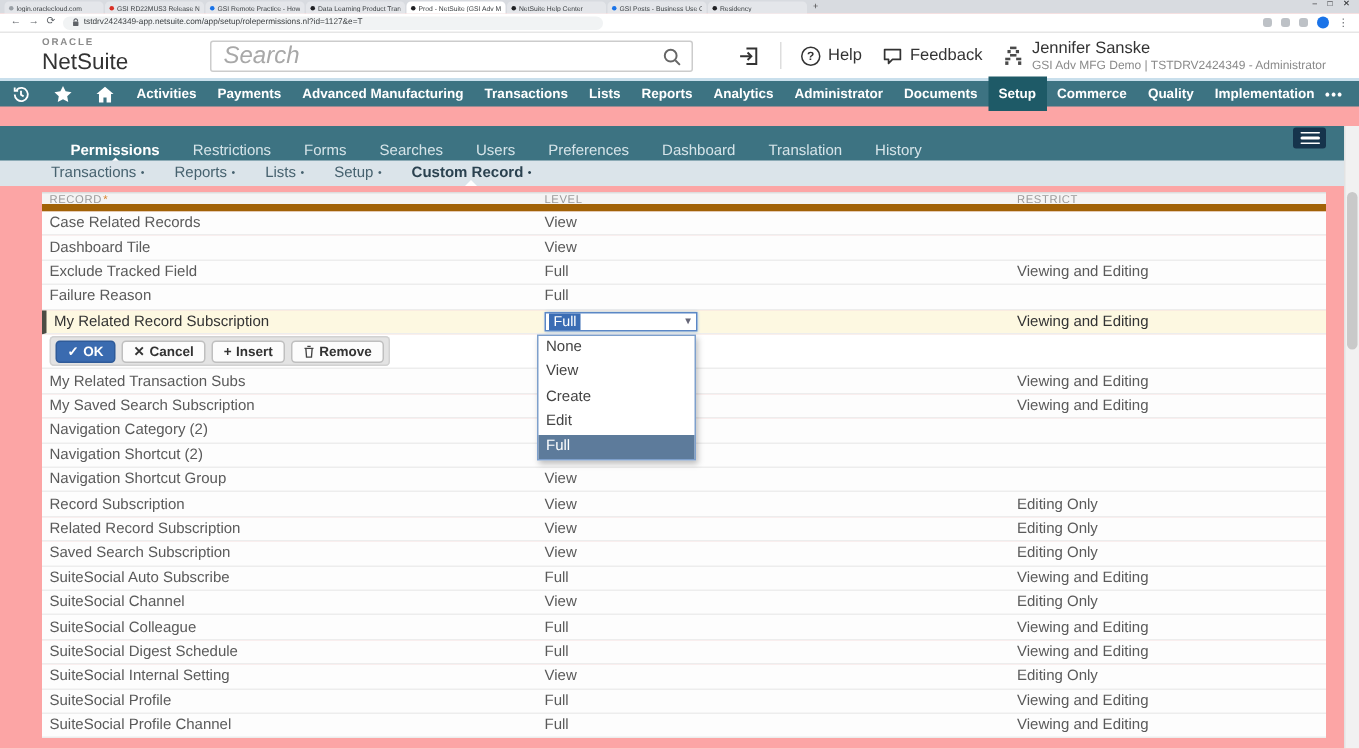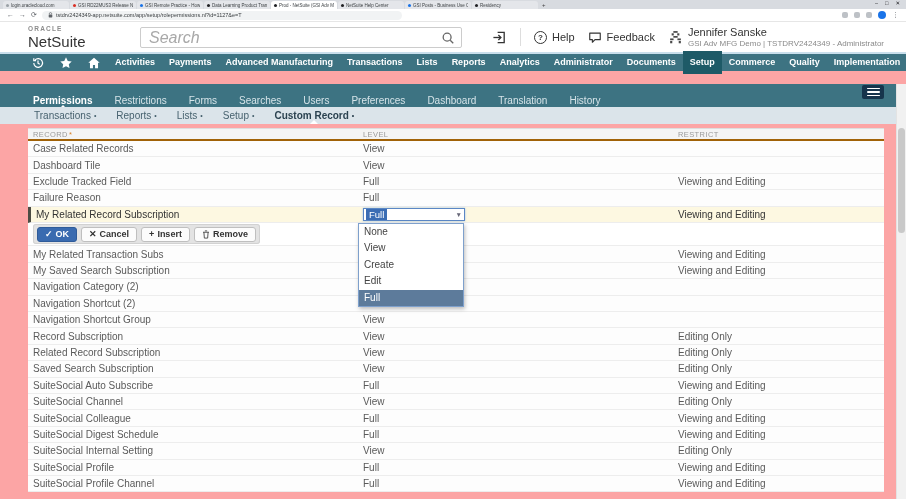--- a/index.html
+++ b/index.html
@@ -46,51 +46,51 @@
   .hdr-item { display:flex; align-items:center; gap:5px; font-size:11px; color:#333; }
   .hdr-div { width:1px; height:18px; background:#ddd; }
   .qicon { width:13px; height:13px; border:1.2px solid #333; border-radius:50%; font-size:8px;
     display:flex; align-items:center; justify-content:center; color:#333; font-weight:bold; }
   #userblock { line-height:1.2; }
   #username { font-size:11px; color:#333; }
   #userdetail { font-size:8px; color:#8a8a8a;text-align:center; }
 
   
   #mainnav { position:absolute; top:54px; left:0; right:0; height:17px; background:var(--teal,#3d7382);
-    display:flex; align-items:center; color:#fff; padding-left:24px; }
+    display:flex; align-items:center; color:#fff; padding-left:0; }
   .nav-iconbtn { width:28px; height:23px; display:flex; align-items:center; justify-content:center; flex:none; }
   #navitems { display:flex; align-items:center; }
   .nav-item { font-size:9px; font-weight:bold; padding:0 7px; line-height:23px; white-space:nowrap; color:#fff; }
   .nav-item.active { background:var(--teal-active,#1e5a67); }
   #nav-more { margin-left:auto; margin-right:16px; font-size:9px; letter-spacing:1px; font-weight:bold; }
 
   
   #tabbar { position:absolute; top:84px; left:0; right:0; height:33px; background:var(--teal,#3d7382);
-    display:flex; align-items:center; padding-left:22px; }
+    display:flex; align-items:center; padding-left:36px; }
   .tb-item { font-size:10px; color:#d6e4e9; padding:0 11px; line-height:17px; position:relative; white-space:nowrap; }
   .tb-item.active { color:#fff; font-weight:bold; }
   .tb-item.active::after { content:""; position:absolute; left:50%; bottom:0; margin-left:-4px;
     border-left:4px solid transparent; border-right:4px solid transparent; border-bottom:4px solid #fff; }
   #hamb { position:absolute; right:22px; top:85px; width:22px; height:14px; background:#16344c;
     border-radius:2px; display:flex; flex-direction:column; justify-content:center; align-items:center; gap:2px; }
   .hamb-line { width:13px; height:1.5px; background:#fff; border-radius:1px; }
 
   
   #subtabbar { position:absolute; top:107px; left:0; right:0; height:17px; background:var(--subtab-bg,#dbe4ea);
     display:flex; align-items:center; padding-left:24px; }
   .st-item { font-size:10px; color:#47626f; padding:0 10px; line-height:17px; position:relative;
     display:flex; align-items:center; gap:3px; white-space:nowrap; }
   .st-item.active { color:#2b4250; font-weight:bold; }
   .st-item.active::after { content:""; position:absolute; left:50%; bottom:0; margin-left:-4px;
     border-left:4px solid transparent; border-right:4px solid transparent; border-bottom:4px solid #fff; }
   .st-caret { font-size:7px; }
 
   
   #content { position:absolute; top:128px; left:28px; width:856px; }
-  #thead { height:13px; background:#f4f4f4; border-top:1px solid #ddd; border-bottom:2px solid #a16207;
+  #thead { height:13px; background:#f4f4f4; border-top:1px solid #ddd; border-bottom:5px solid #a16207;
     display:flex; align-items:center; font-size:7.5px; color:#9a9a9a; letter-spacing:.4px; }
   .col-record { width:330px; padding-left:5px; overflow:hidden; white-space:nowrap; }
   .col-level { width:315px; padding-left:5px; overflow:visible; white-space:nowrap; }
   .col-restrict { flex:1; padding-left:5px; overflow:hidden; white-space:nowrap; }
   .req { color:var(--required,#d9822b); margin-left:1px; font-size:7.5px; }
   .trow { height:16.4px; display:flex; align-items:center; font-size:10px; color:#5a5a5a;
     border-bottom:1px solid #ededed; background:#fdfdfd; }
   .trow.editing { background:var(--hl-row,#fdf8e1); border-left:3px solid #4c4c44; color:#333; }
   .trow.editing .col-record { width:327px; }
   .combo { width:102px; height:13px; background:#fff; border:1px solid #5b87c5; display:flex;

